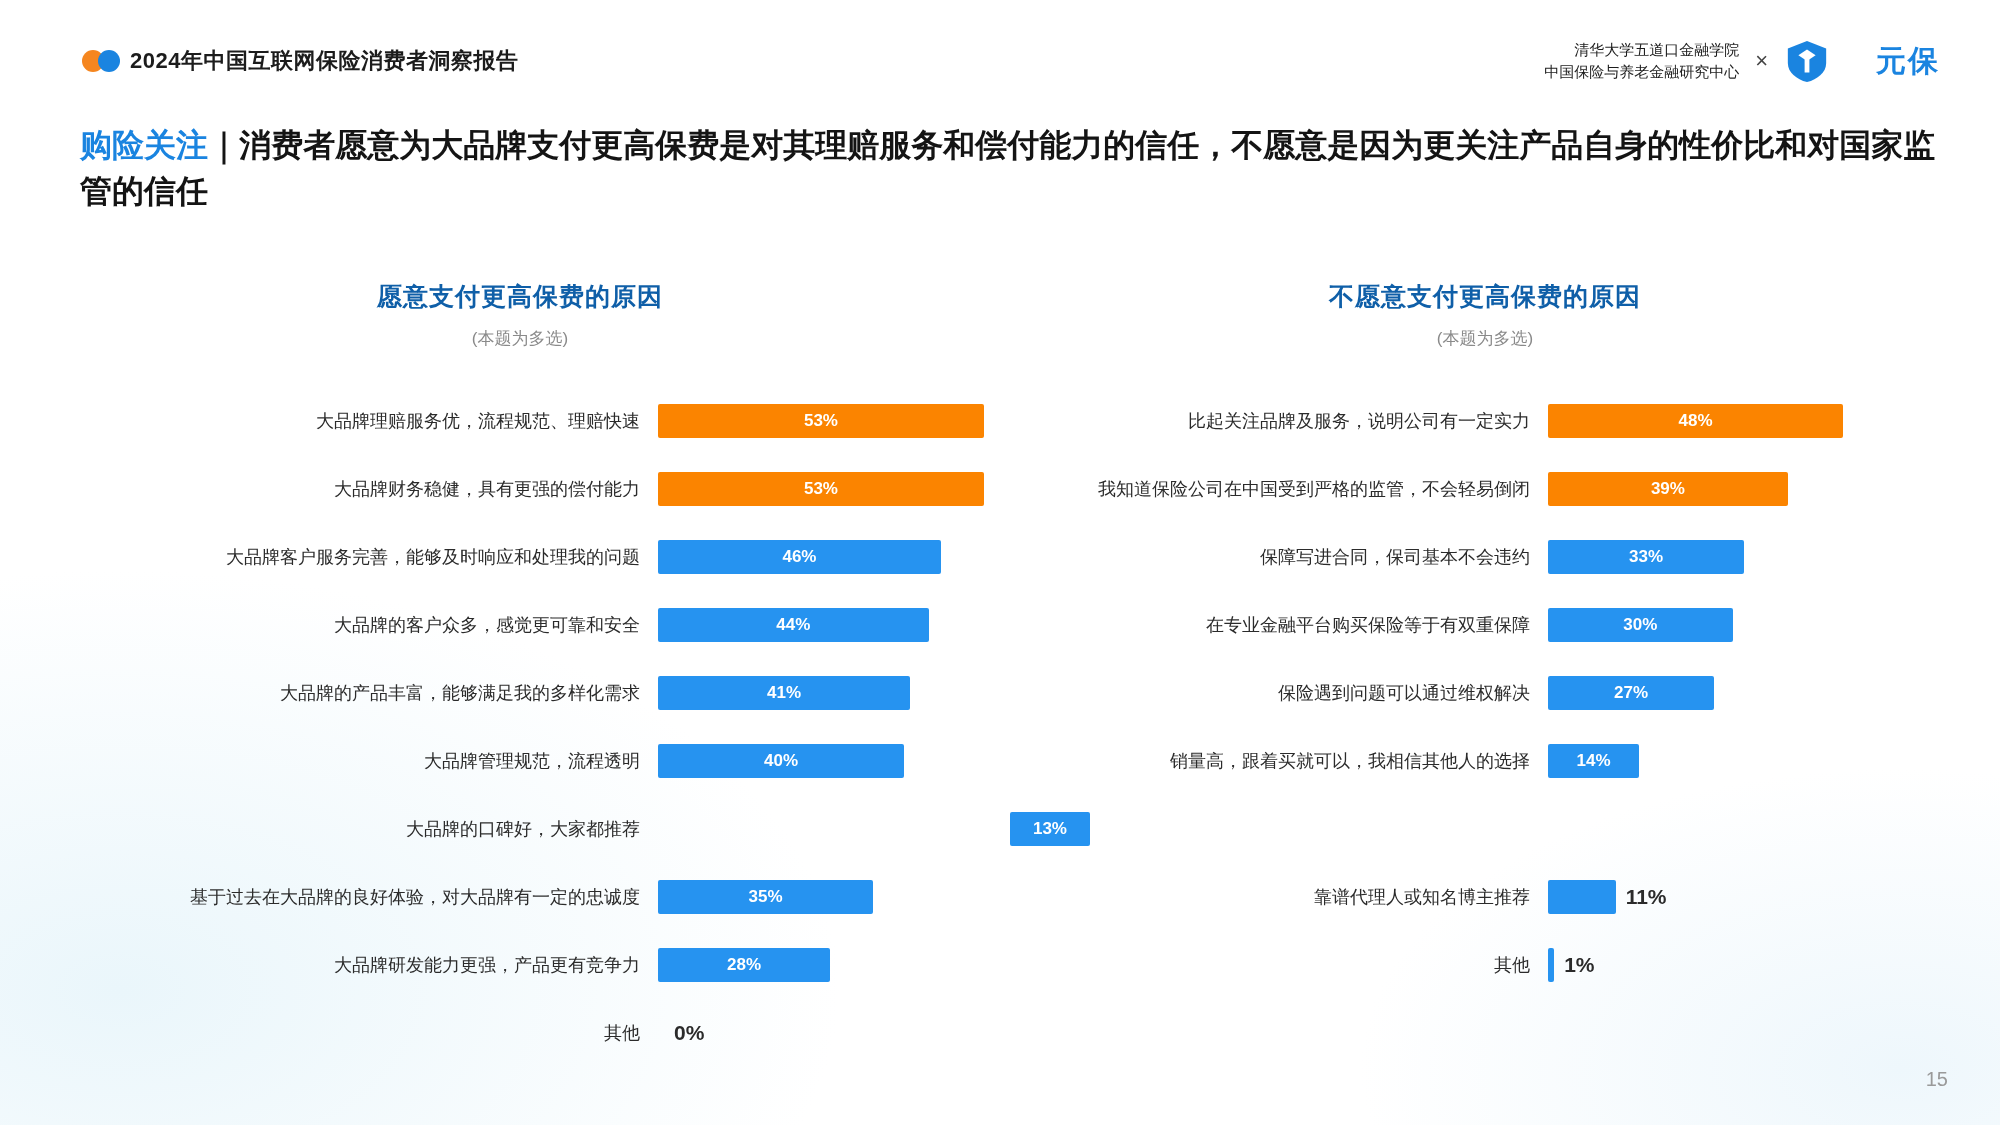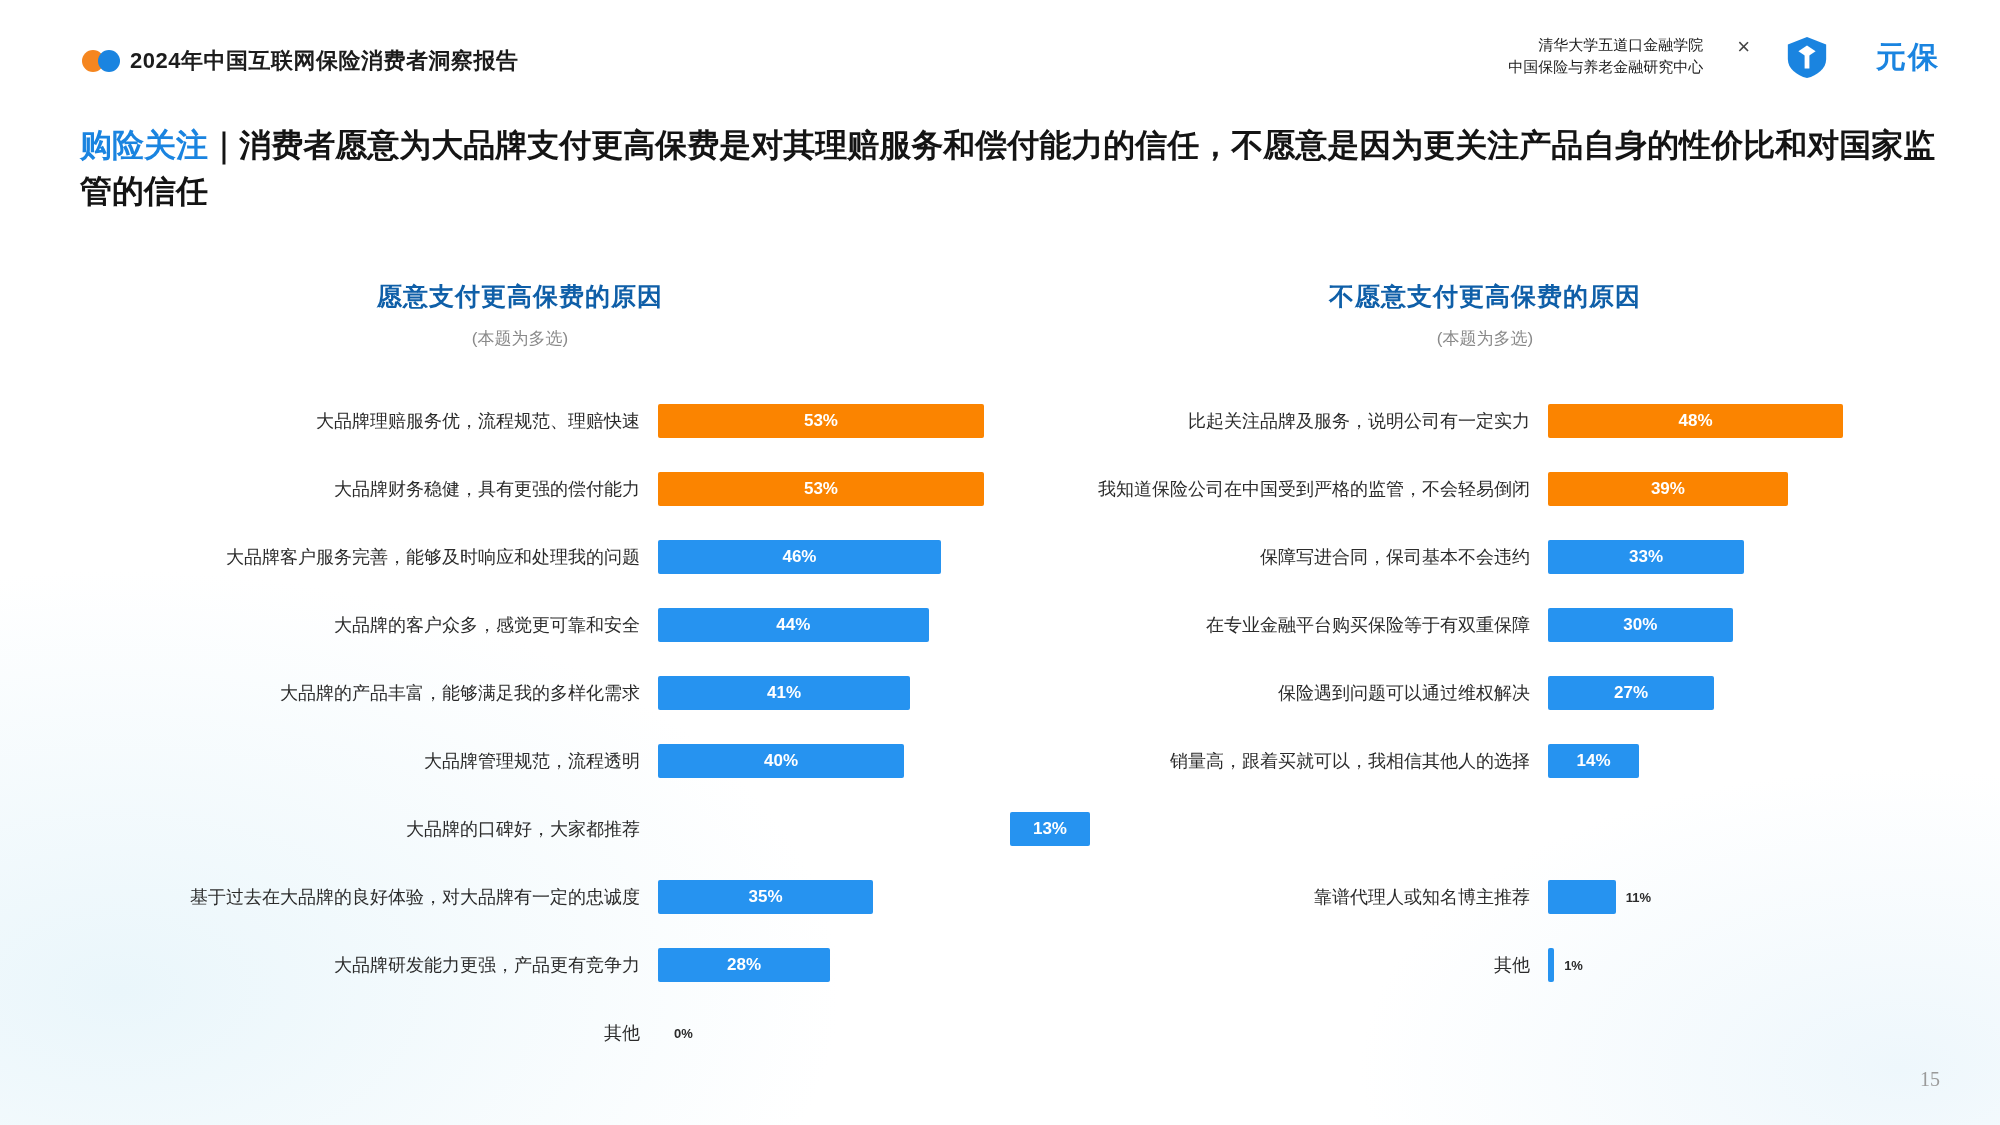--- a/index.html
+++ b/index.html
@@ -26,21 +26,21 @@
   }
   .dot{position:absolute;top:0;width:22px;height:22px;border-radius:50%;}
   .dot.orange{left:0;background:#f5861f;}
   .dot.blue{left:16px;background:#1a84e0;}
   .hdr-title{
     position:absolute;left:130px;top:46px;
     font-size:22px;font-weight:bold;color:#1c1c1c;letter-spacing:.5px;
   }
   .hdr-right{
     position:absolute;right:60px;top:34px;height:54px;
-    display:flex;align-items:flex-start;gap:34px;
+    display:flex;align-items:center;gap:16px;
   }
   .univ{
     text-align:right;font-size:15px;color:#1c1c1c;line-height:1.45;font-weight:500;
   }
   .cross{font-size:22px;color:#444;font-weight:400;}
   .brand{display:flex;align-items:center;gap:10px;}
   .brand-mark{width:46px;height:46px;}
   .brand-name{font-size:30px;font-weight:bold;color:#1a84e0;letter-spacing:2px;margin-left:36px;}
 
   
@@ -73,25 +73,25 @@
   }
   .panel-left .row-label{width:600px;}
   .panel-right .row-label{width:520px;}
   .bar-wrap{flex:1;height:34px;display:flex;align-items:center;}
   .bar{
     height:34px;border-radius:2px;display:flex;align-items:center;
     justify-content:center;color:#ffffff;font-size:17px;font-weight:bold;
     min-width:2px;
   }
   .bar-out{
-    font-size:13px;font-weight:bold;color:#2b2b2b;margin-left:10px;
+    font-size:21px;font-weight:bold;color:#2b2b2b;margin-left:10px;
   }
   
   .pagenum{
-    position:absolute;right:60px;bottom:34px;font-size:20px;color:#9a9a9a;font-family:Liberation Serif, serif;
+    position:absolute;right:52px;bottom:34px;font-size:20px;color:#9a9a9a;
   }
 </style>
 </head>
 <body>
 
 <div class="slide">
 
   <div class="header">
     <div class="hdr-dots">
       <span class="dot orange"></span>

